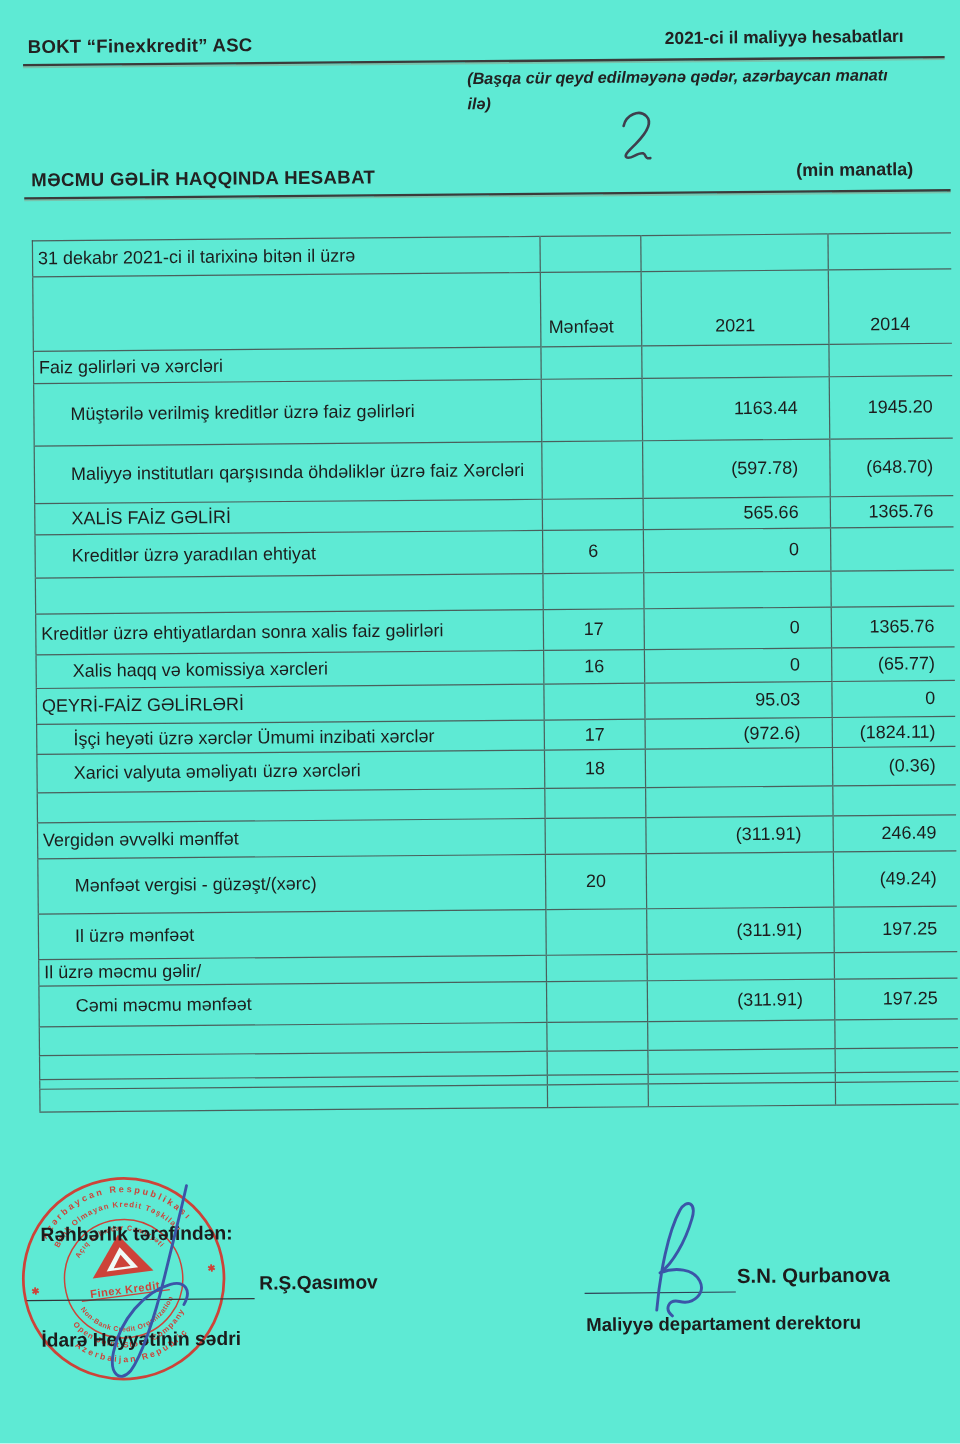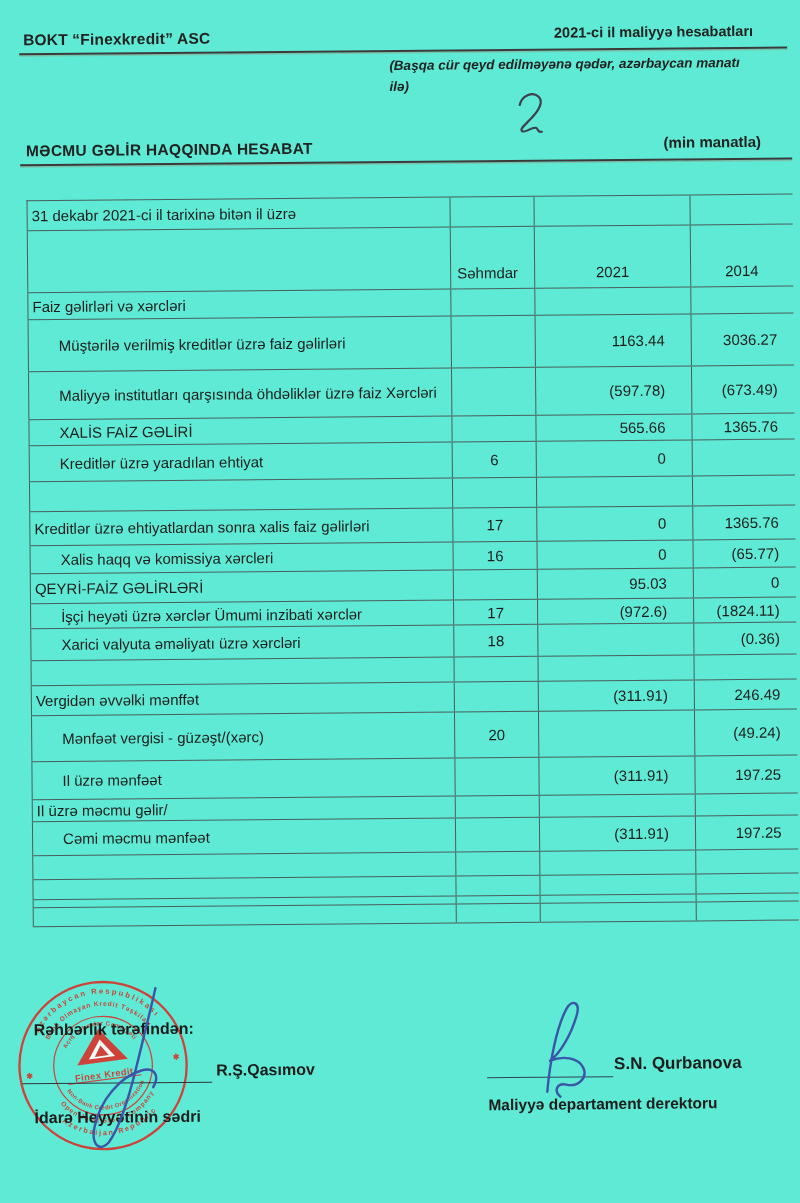--- a/index.html
+++ b/index.html
@@ -83,43 +83,43 @@
         </colgroup>
         <tbody>
           <tr style="height:30px">
             <td class="c1 period">31 dekabr 2021-ci il tarixinə bitən il üzrə</td>
             <td class="c2"></td>
             <td class="c3"></td>
             <td class="c4"></td>
           </tr>
           <tr class="hdr" style="height:62px">
             <td class="c1"></td>
-            <td class="c2">Səhmdar</td>
+            <td class="c2">Mənfəət</td>
             <td class="c3">2021</td>
             <td class="c4">2014</td>
           </tr>
         </tbody>
         <tbody id="rows">
             <tr style="height: 27px;">
               <td class="c1 lab">Faiz gəlirləri və xərcləri</td>
               <td class="c2 note"></td>
               <td class="c3 num"></td>
               <td class="c4 num"></td>
             </tr>
             <tr style="height: 52px;">
               <td class="c1 lab ind vb">Müştərilə verilmiş kreditlər üzrə faiz gəlirləri</td>
               <td class="c2 note"></td>
               <td class="c3 num vb">1163.44</td>
-              <td class="c4 num vb">3036.27</td>
+              <td class="c4 num vb">1945.20</td>
             </tr>
             <tr style="height: 48px;">
               <td class="c1 lab ind">Maliyyə institutları qarşısında öhdəliklər üzrə faiz Xərcləri</td>
               <td class="c2 note"></td>
               <td class="c3 num">(597.78)</td>
-              <td class="c4 num">(673.49)</td>
+              <td class="c4 num">(648.70)</td>
             </tr>
             <tr style="height: 26px;">
               <td class="c1 lab ind">XALİS FAİZ GƏLİRİ</td>
               <td class="c2 note"></td>
               <td class="c3 num">565.66</td>
               <td class="c4 num">1365.76</td>
             </tr>
             <tr style="height: 36px;">
               <td class="c1 lab ind">Kreditlər üzrə yaradılan ehtiyat</td>
               <td class="c2 note">6</td>

